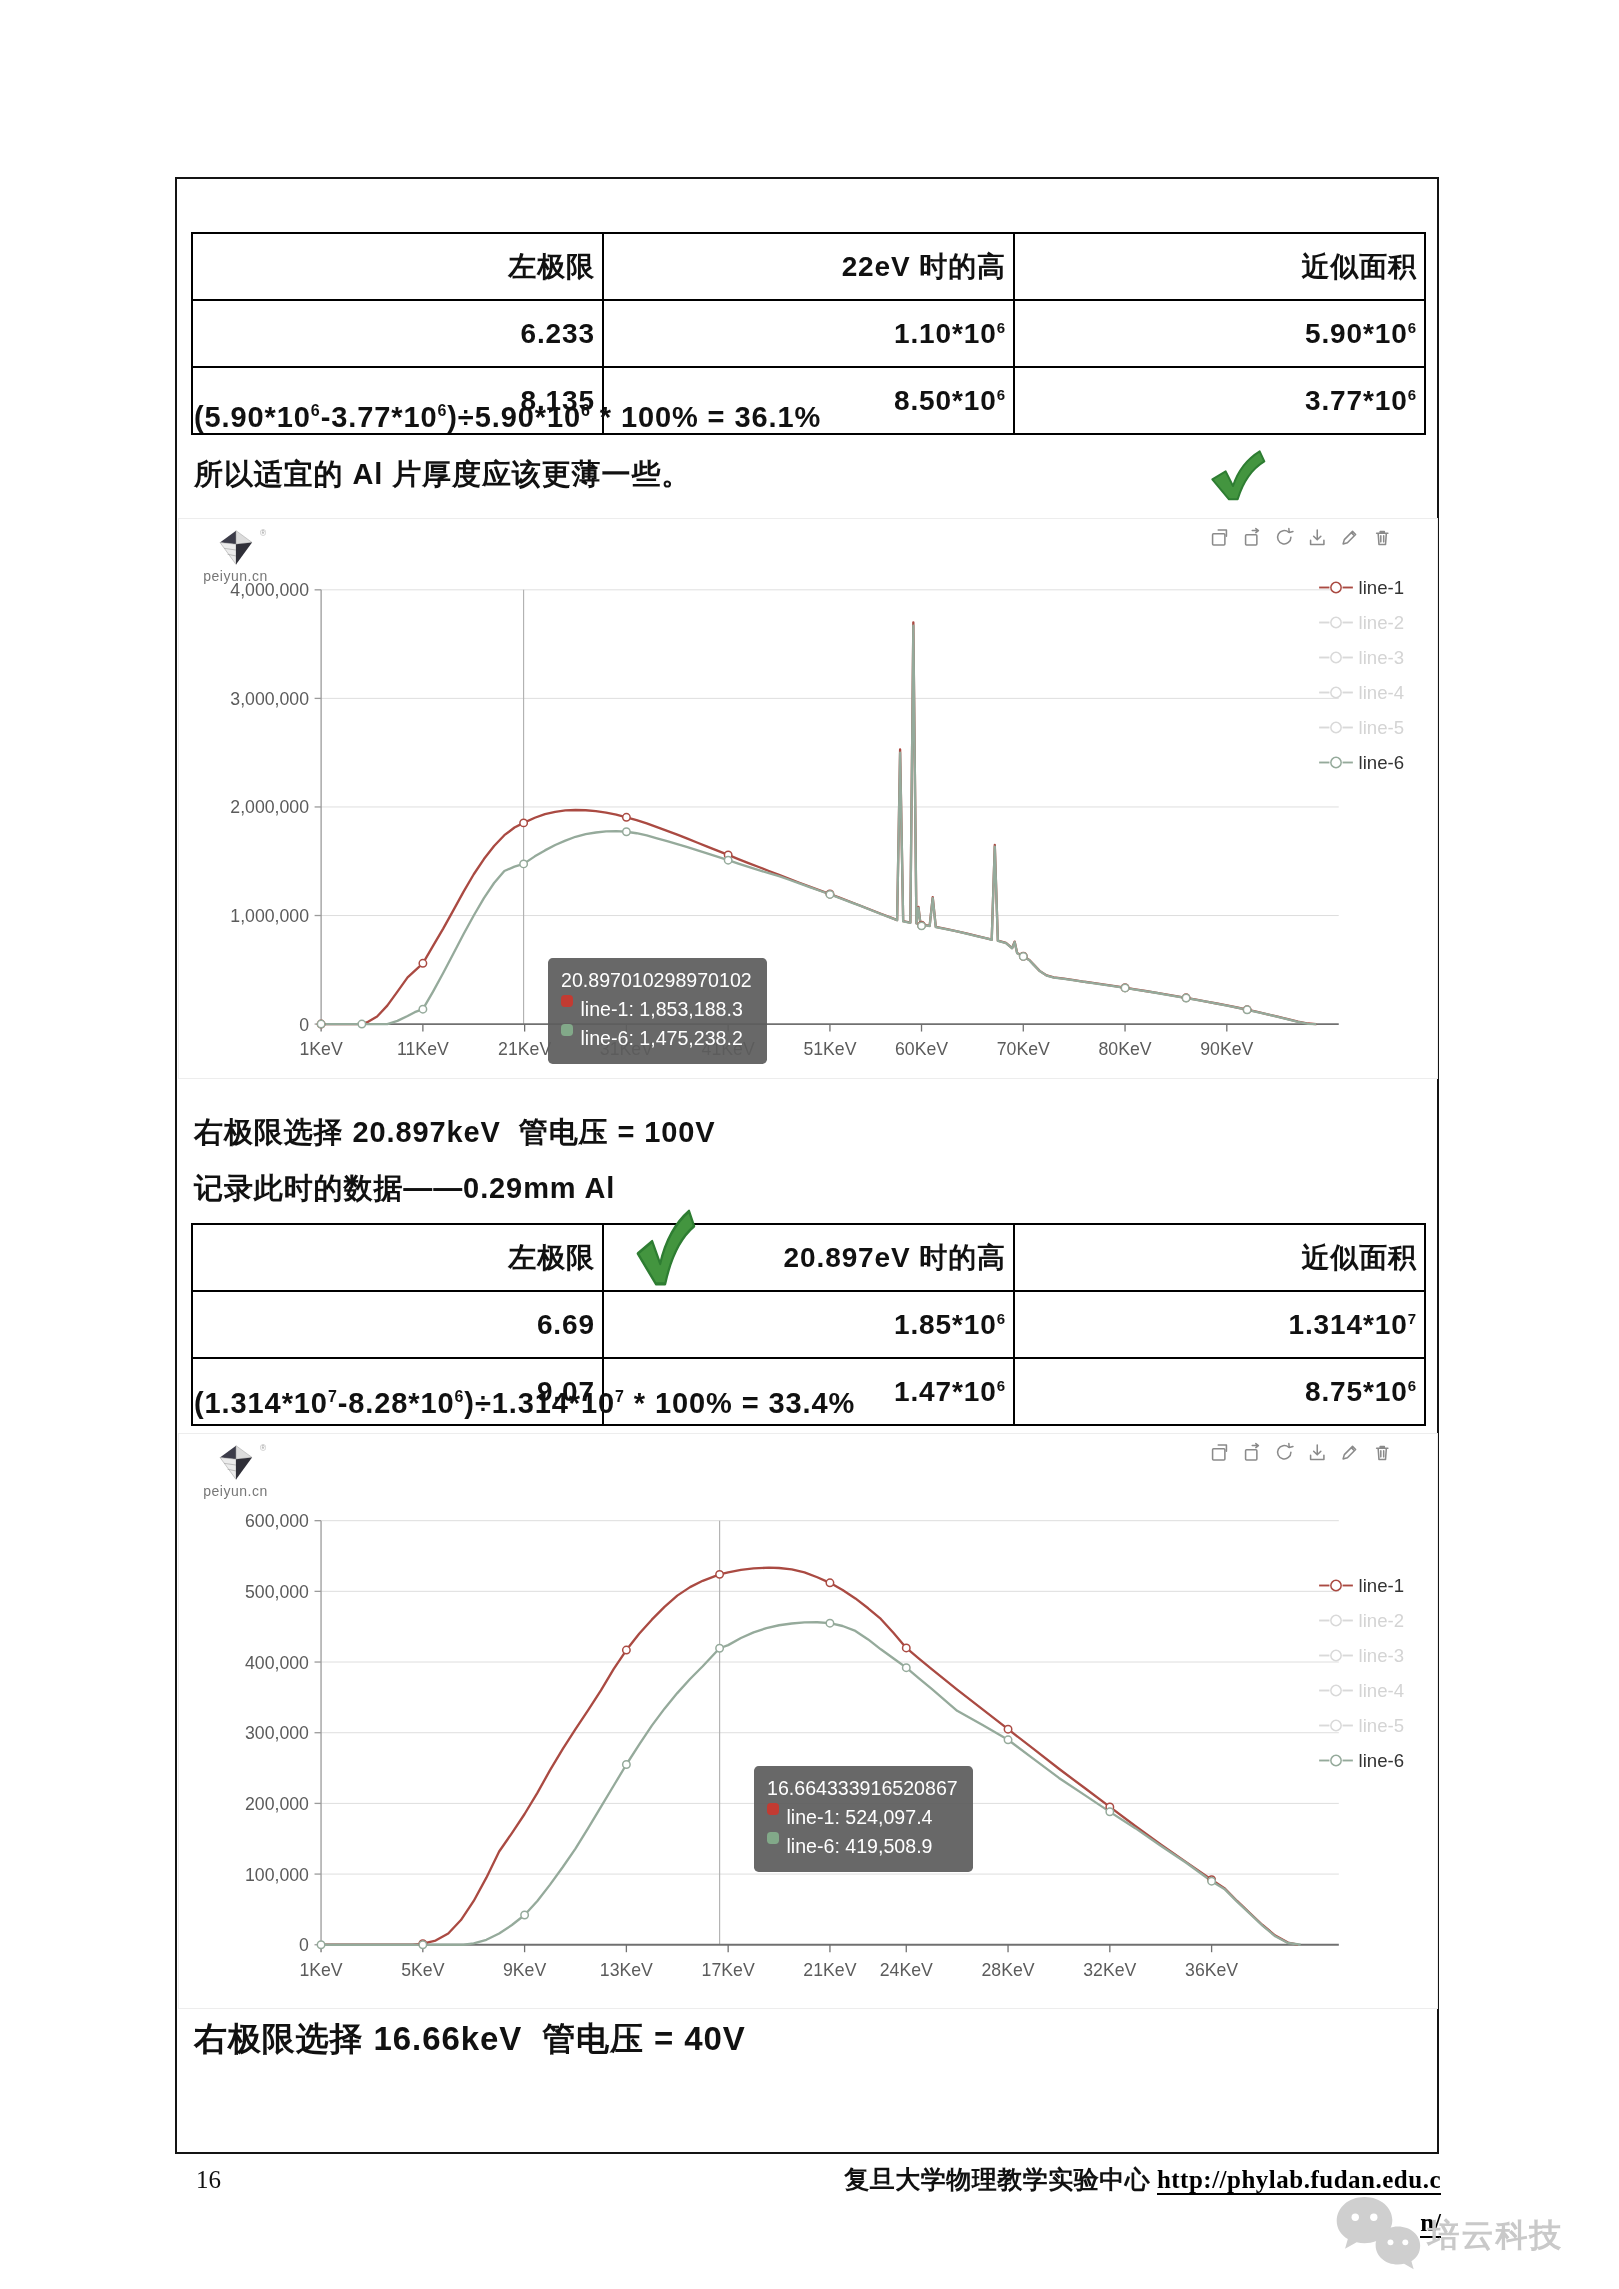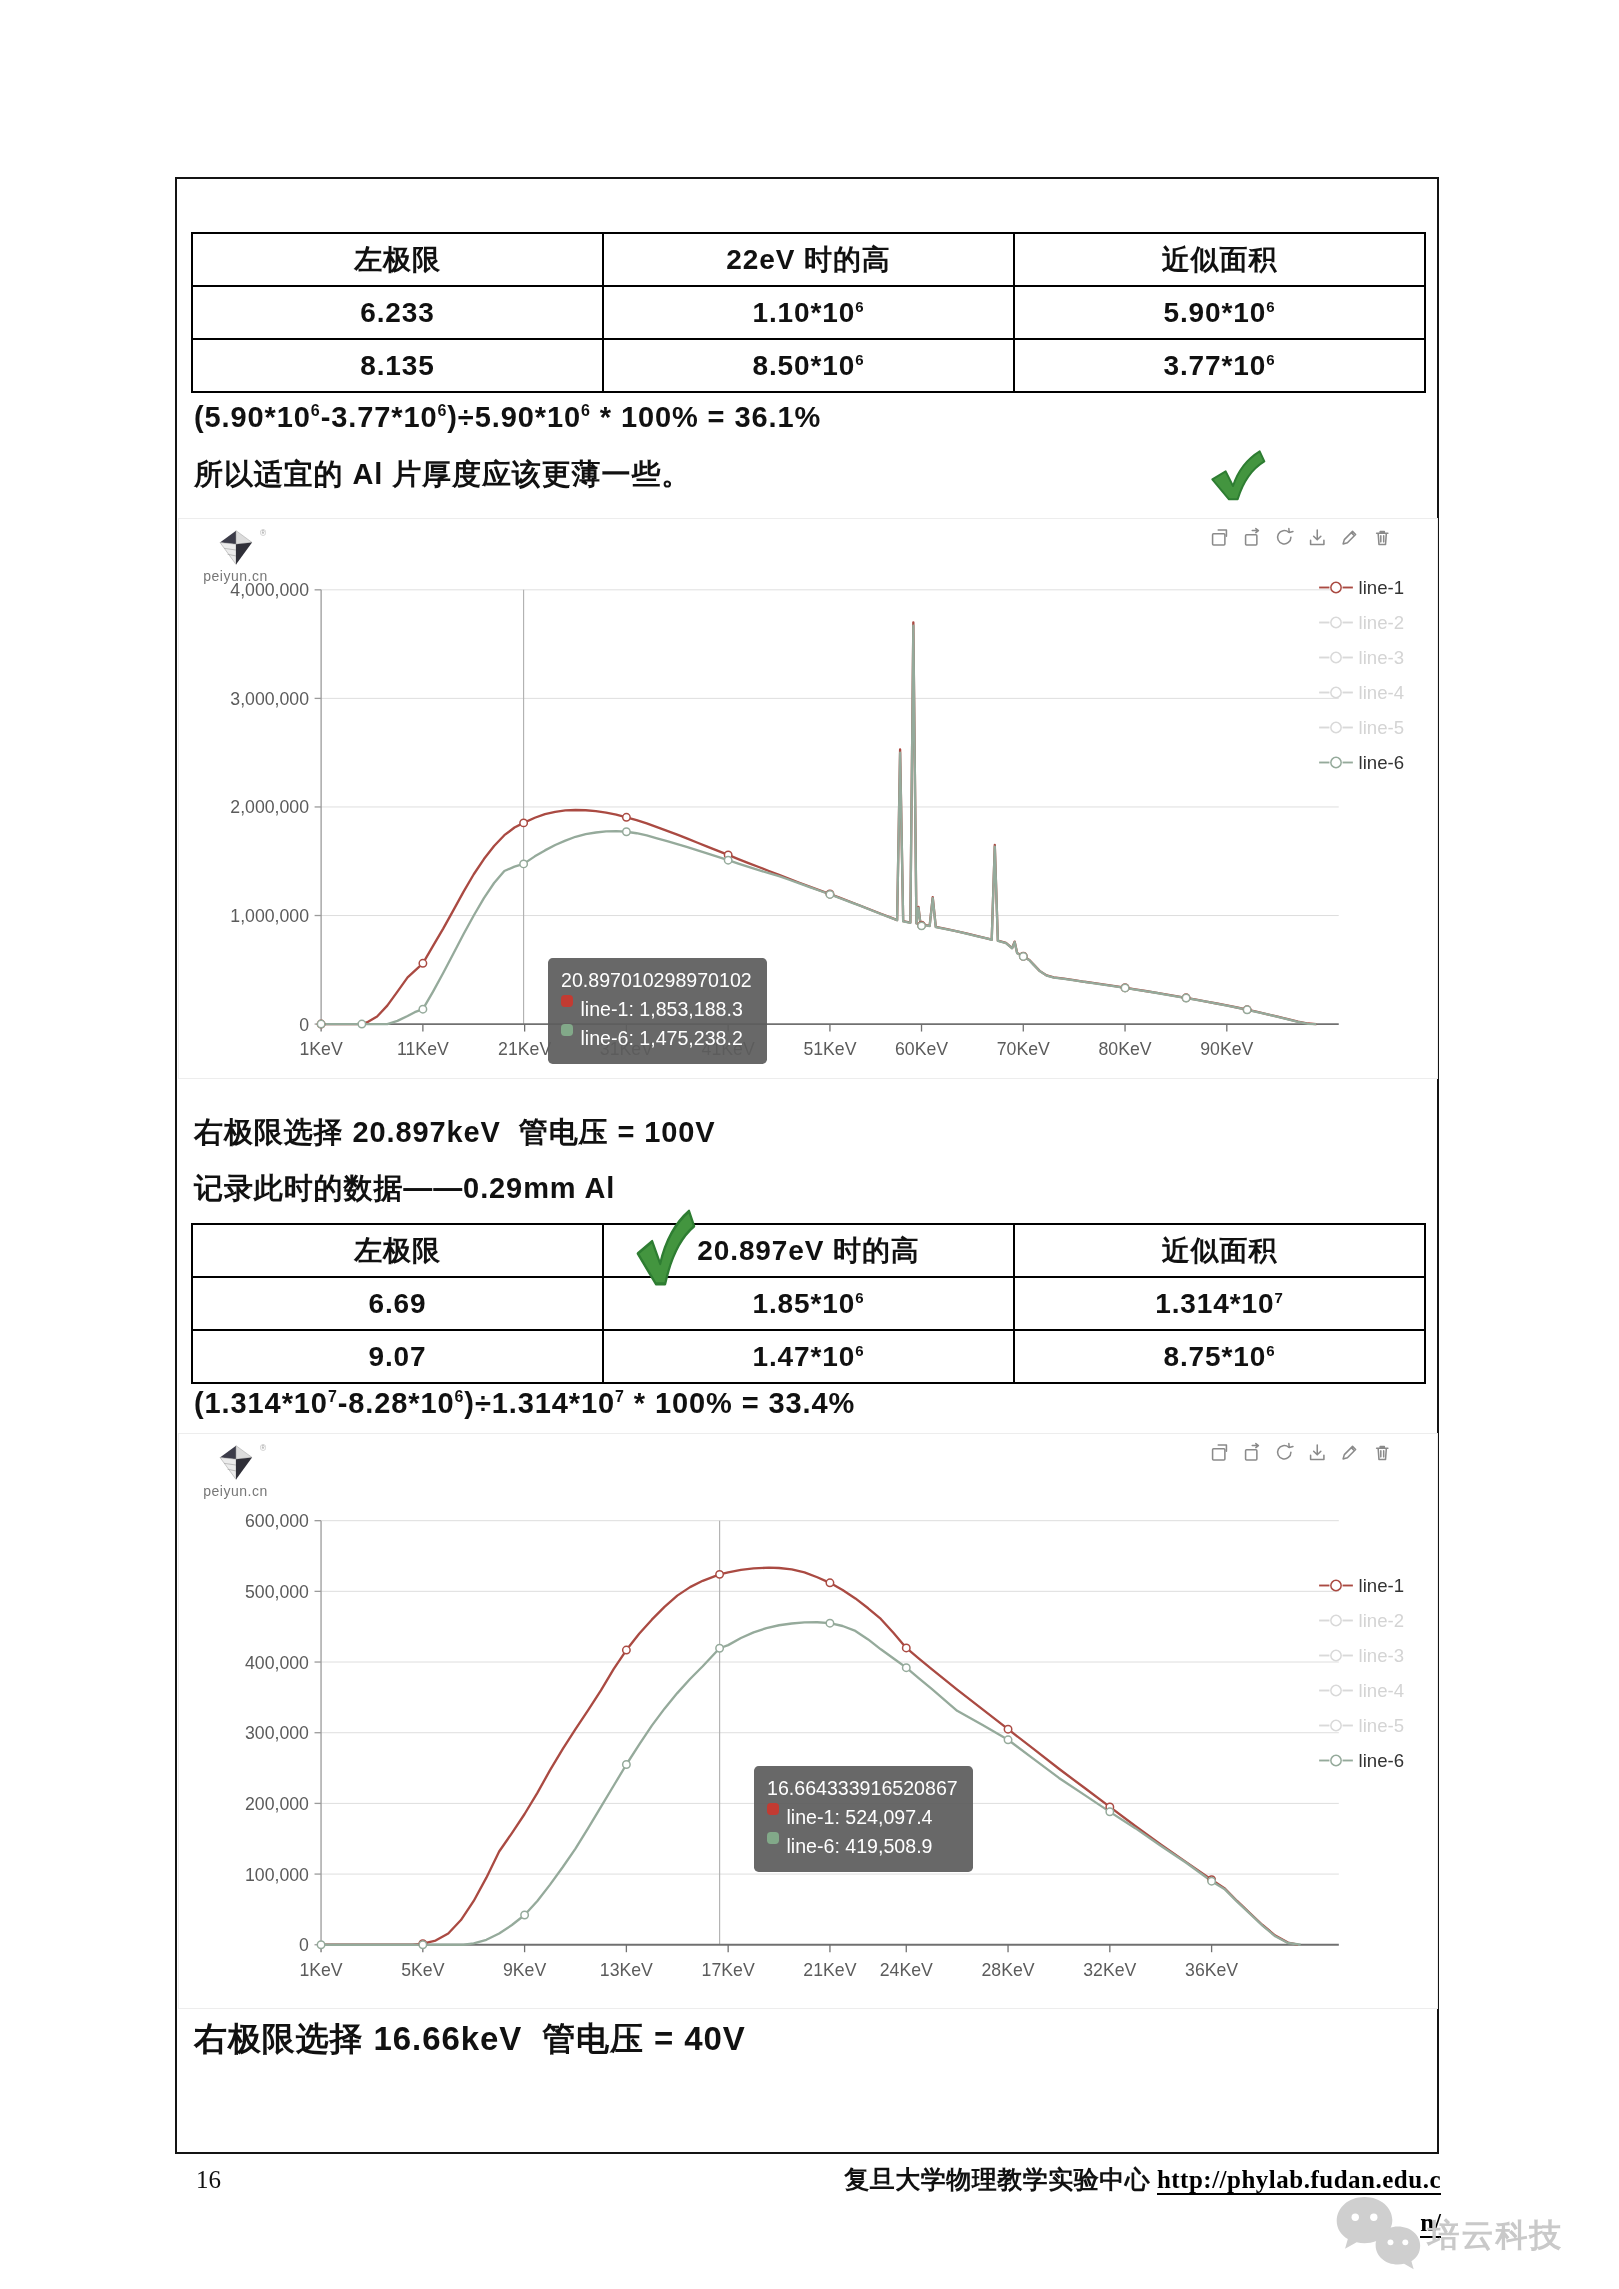--- a/index.html
+++ b/index.html
@@ -4,21 +4,21 @@
 <style>
   html,body{margin:0;padding:0;background:#fff;}
   body{width:1619px;height:2290px;position:relative;font-family:"Liberation Sans",sans-serif;color:#111;}
   .page{position:absolute;inset:0;overflow:hidden;}
   .main-box{position:absolute;left:175px;top:177px;width:1260px;height:1973px;border:2.8px solid #141414;background:#fff;}
   .abs{position:absolute;}
   .doctext{font-weight:700;font-size:29px;letter-spacing:0.9px;white-space:pre;}
   .doctext sup{font-size:16px;}
   .big{font-size:33px;}
   .dtable{border-collapse:collapse;width:1235px;table-layout:fixed;}
-  .dtable th,.dtable td{border:2.8px solid #000;height:51px;text-align:center;font-weight:700;font-size:28px;letter-spacing:0.9px;padding:0;}
+  .dtable th,.dtable td{border:2.8px solid #000;height:51px;text-align:right;font-weight:700;font-size:28px;letter-spacing:0.9px;padding:7px;}
   .dtable sup{font-size:15px;}
   .check{position:absolute;z-index:5;}
   
   .chart{position:absolute;left:178px;width:1260px;background:#fff;border:0.9px solid #ededed;box-sizing:border-box;}
   .chart svg text{font-family:"Liberation Sans",sans-serif;}
   .chart-toolbar{position:absolute;top:7.5px;right:45px;display:flex;gap:12px;z-index:4;}
   .chart-toolbar button{background:none;border:none;padding:0;margin:0;cursor:pointer;width:20.5px;height:20.5px;}
   .chart-legend{position:absolute;right:15px;width:103px;z-index:4;}
   .legend-item{display:flex;align-items:center;height:35px;gap:5.6px;font-size:18.6px;color:#333;cursor:pointer;}
   .legend-item.inactive{color:#d4d4d4;}

